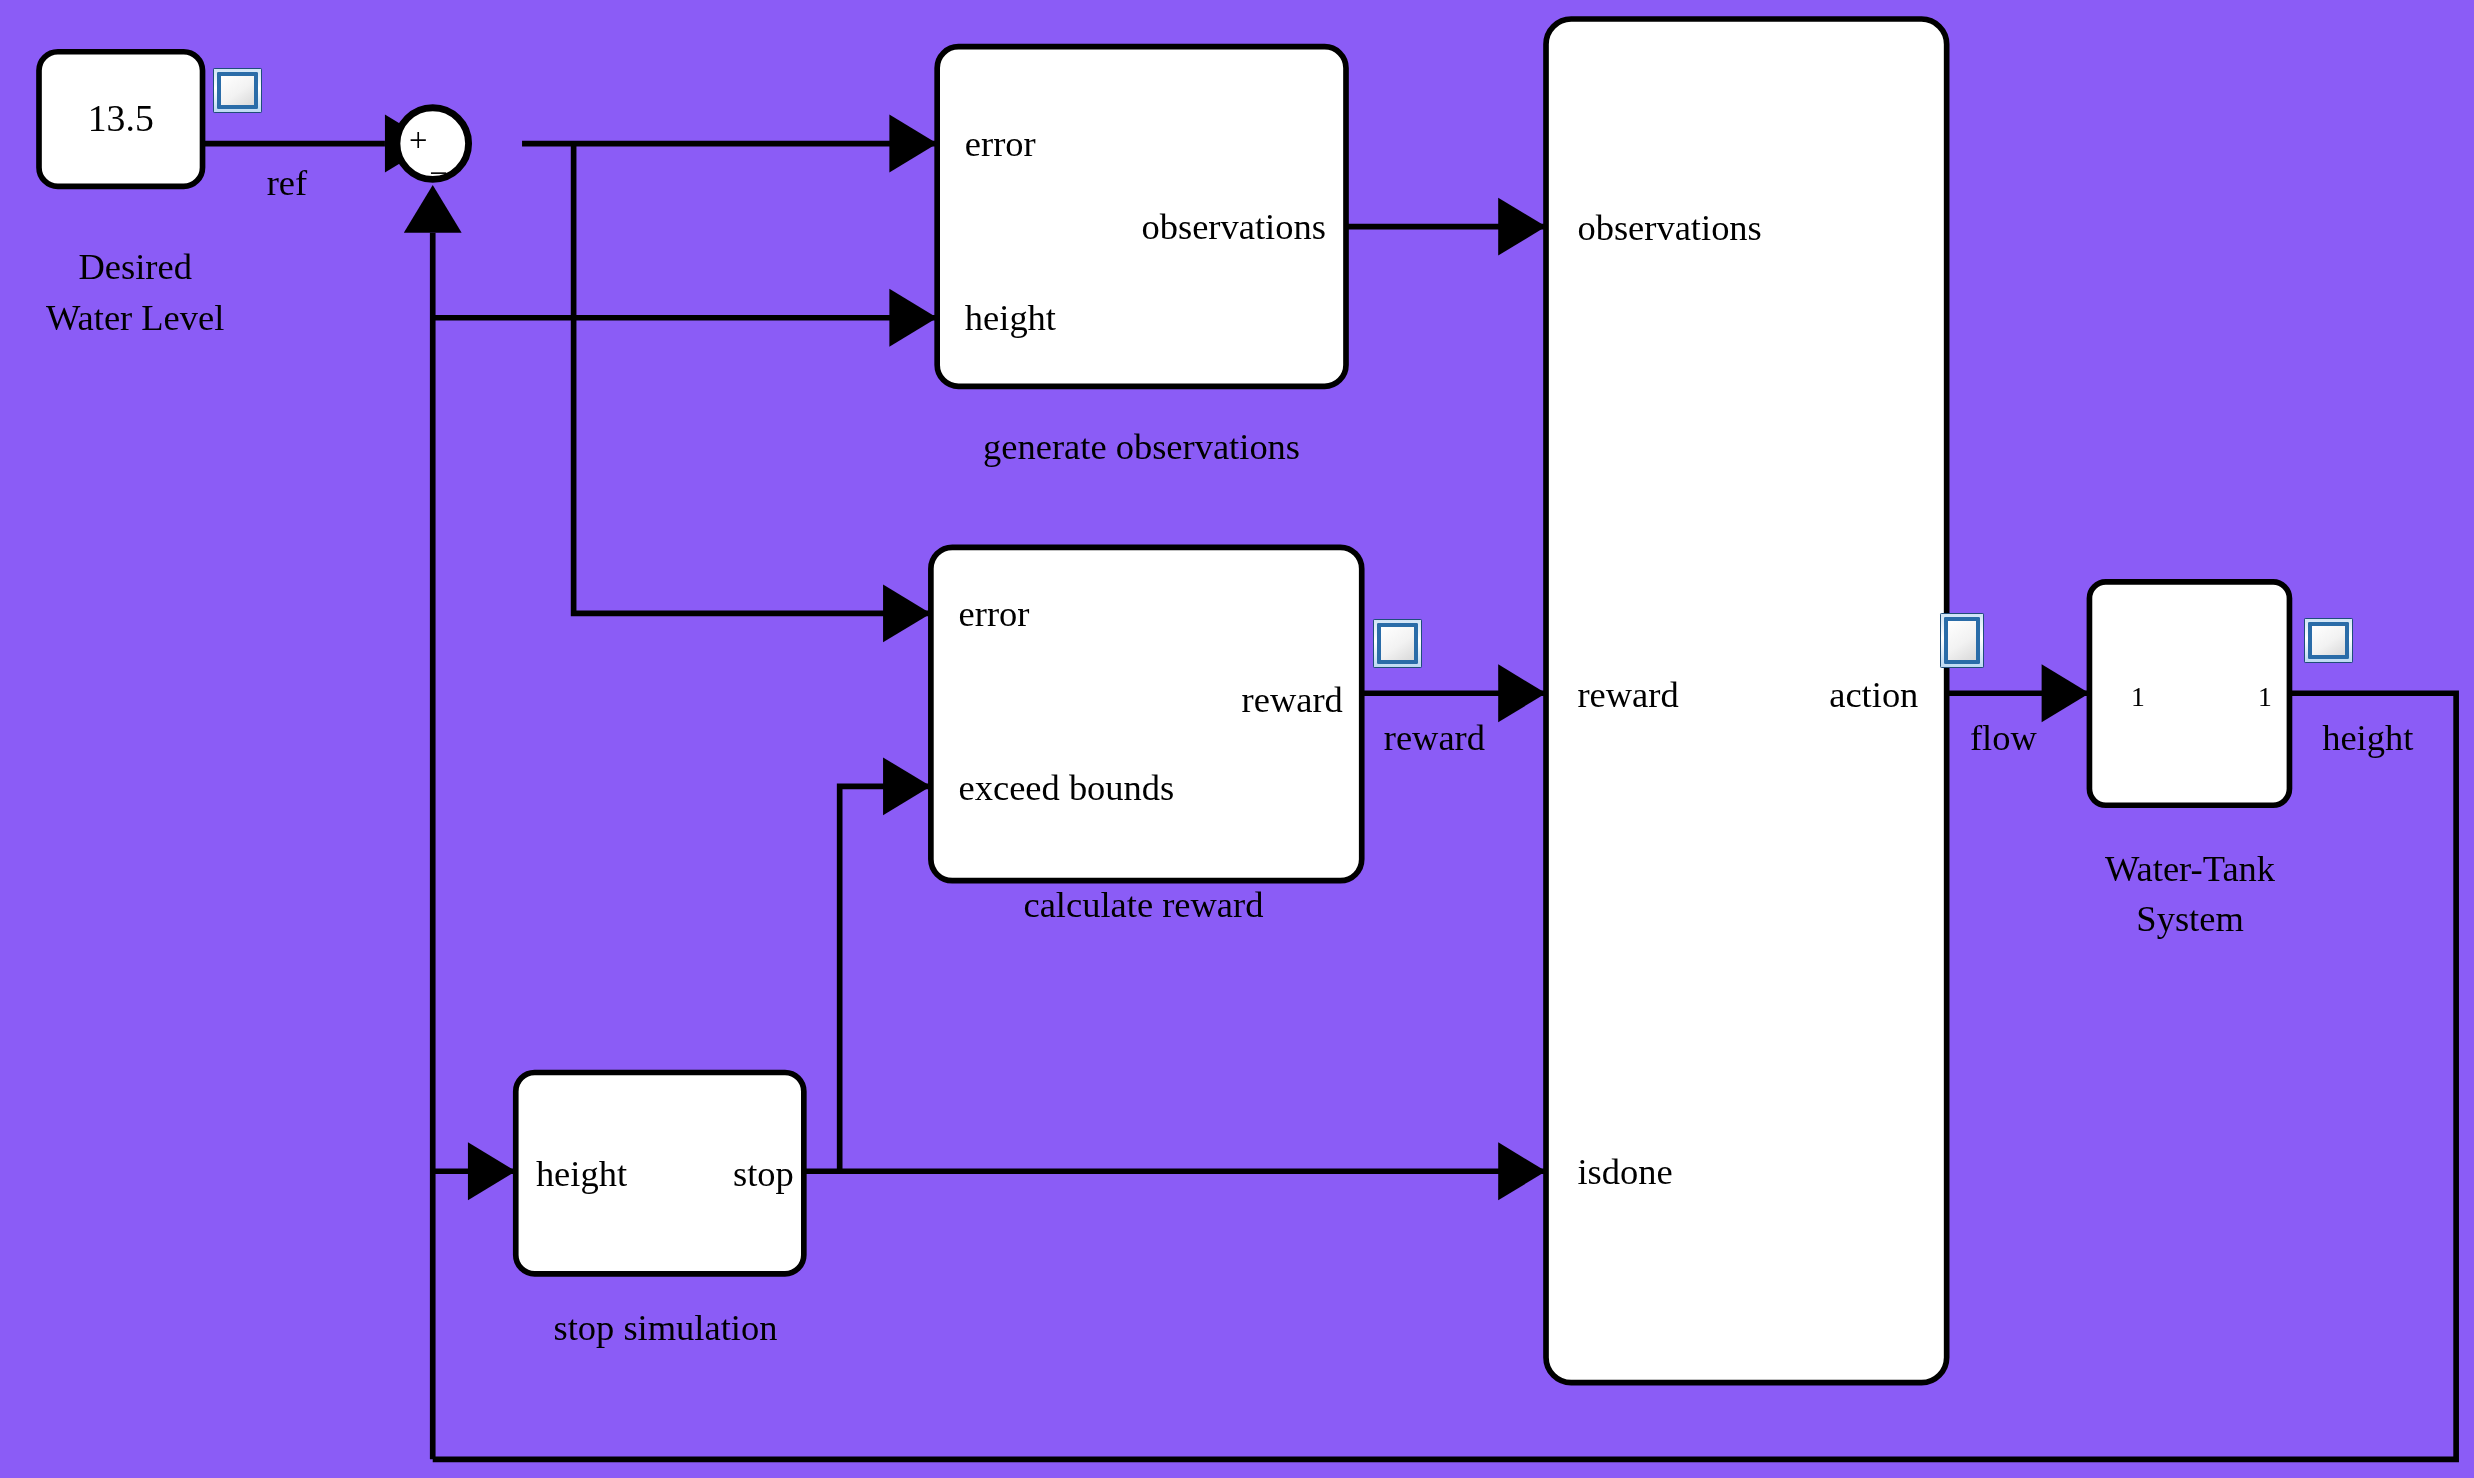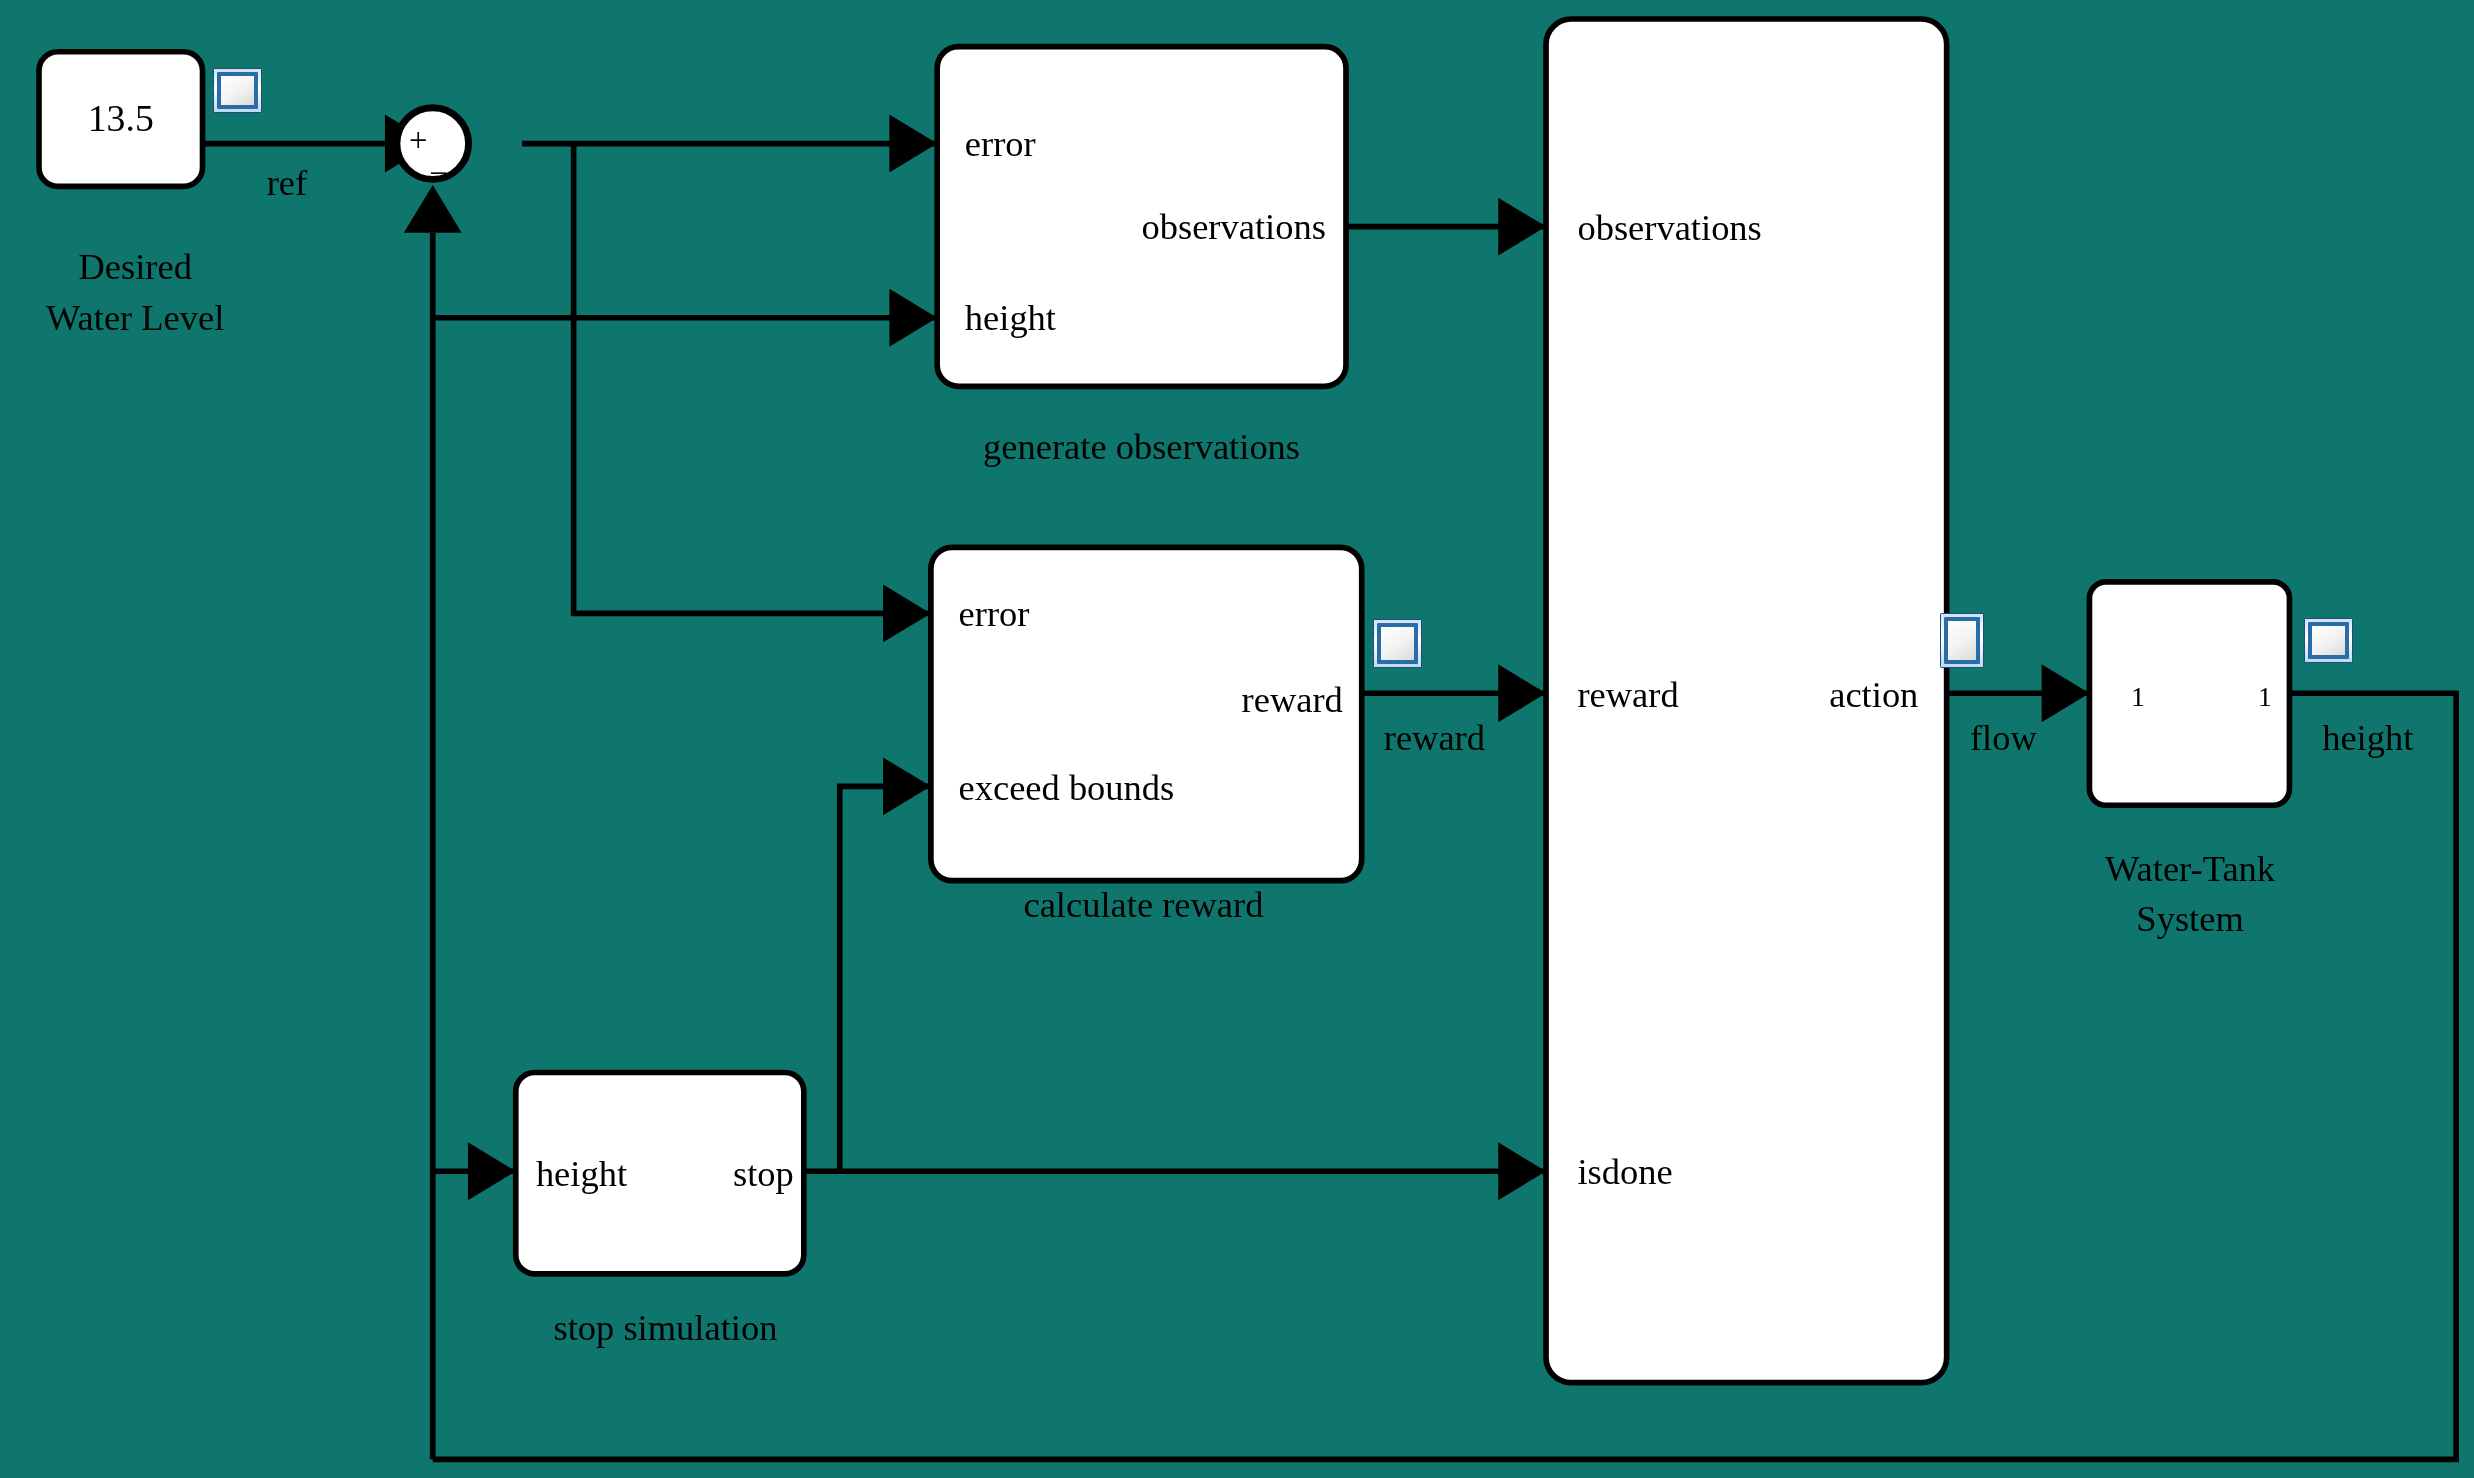--- a/index.html
+++ b/index.html
@@ -4,21 +4,21 @@
 <style>
   html, body {
     margin: 0;
     padding: 0;
     background: #ffffff;
   }
   #canvas-wrap {
     position: relative;
     width: 2475px;
     height: 1479px;
-    background: #0f766e;
+    background: #8b5cf6;
     overflow: hidden;
     font-family: "Liberation Serif", "DejaVu Serif", serif;
   }
   svg#diagram {
     position: absolute;
     top: 0; left: 0;
     width: 2475px;
     height: 1479px;
   }
   .blk {

